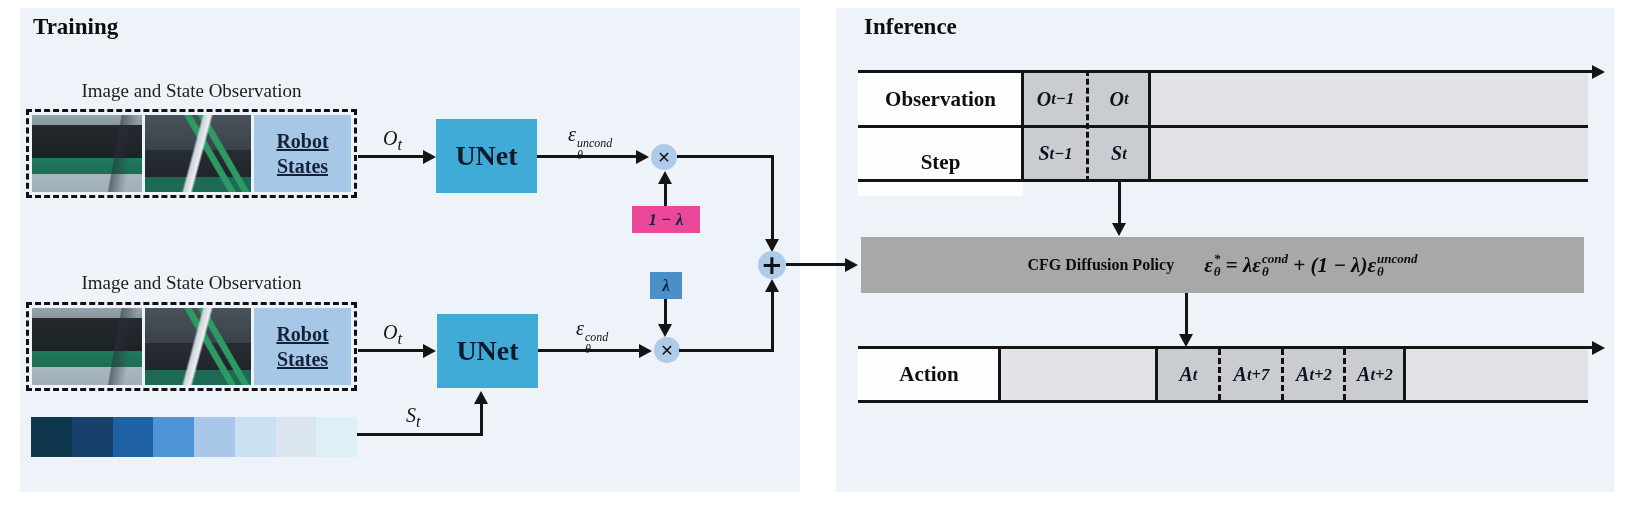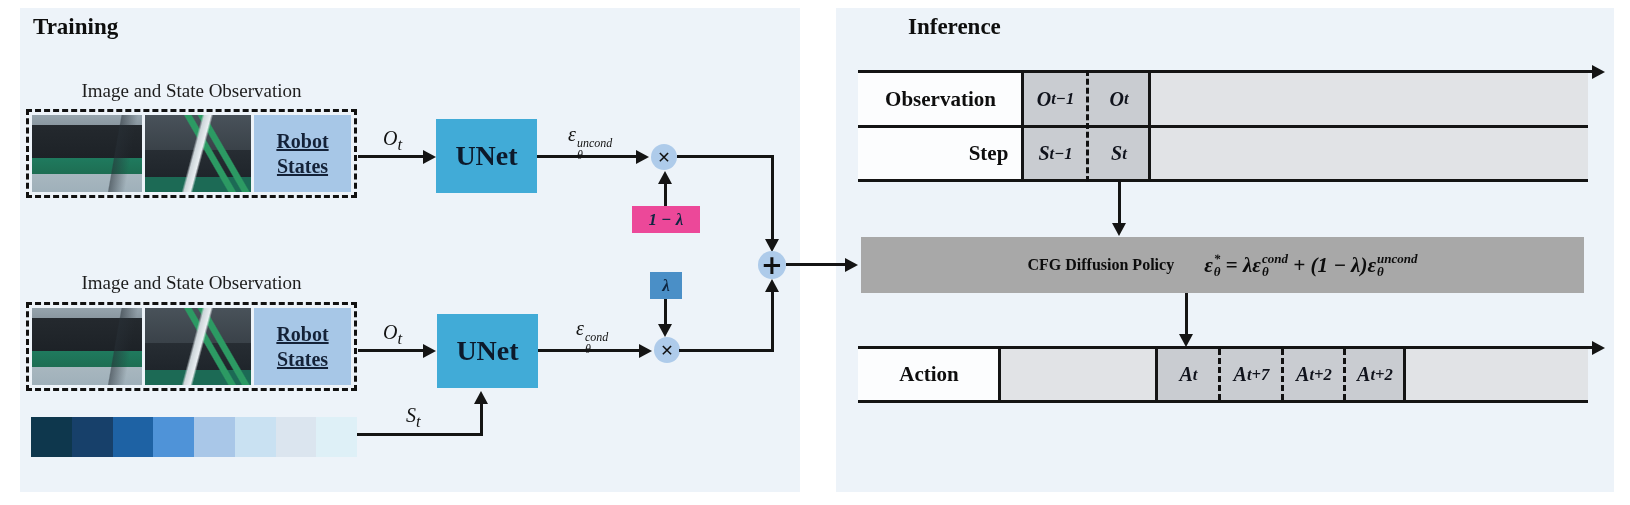--- a/index.html
+++ b/index.html
@@ -139,26 +139,26 @@
     <div style="background-color: rgb(201, 225, 242);"></div>
     <div style="background-color: rgb(219, 229, 239);"></div>
     <div style="background-color: rgb(222, 240, 247);"></div>
   </div>
 
   <div class="mlabel" style="left:406px;top:404px;"><span>S</span><sub>t</sub></div>
   <div class="hline" style="left:357px;top:433px;width:126px;"></div>
   <div class="vline" style="left:480px;top:403px;height:33px;"></div>
   <div class="ar-u" style="left:474px;top:391px;"></div>
 
-  <div class="h1" style="left:908px;top:14px;">Inference</div>
+  <div class="h1" style="left:864px;top:14px;">Inference</div>
 
   <div class="cell" style="left: 858px; top: 73px; width: 165px; height: 52px; background-color: rgb(252, 253, 254);">
       <span class="cell-label">Observation</span>
     </div>
-  <div class="cell" style="left: 858px; top: 128px; width: 165px; height: 51px; background-color: rgb(252, 253, 254); padding-left: 48px;">
+  <div class="cell" style="left: 858px; top: 128px; width: 165px; height: 68px; background-color: rgb(252, 253, 254);">
       <span class="cell-label">Step</span>
     </div>
 
   <div class="cell cell-dark" style="left: 1023px; top: 73px; width: 65px; height: 52px; background-color: rgb(201, 204, 209);">
       <span>O</span>
       <sub>t−1</sub>
     </div>
   <div class="cell cell-dark" style="left: 1088px; top: 73px; width: 62px; height: 52px; background-color: rgb(201, 204, 209);">
       <span>O</span>
       <sub>t</sub>

